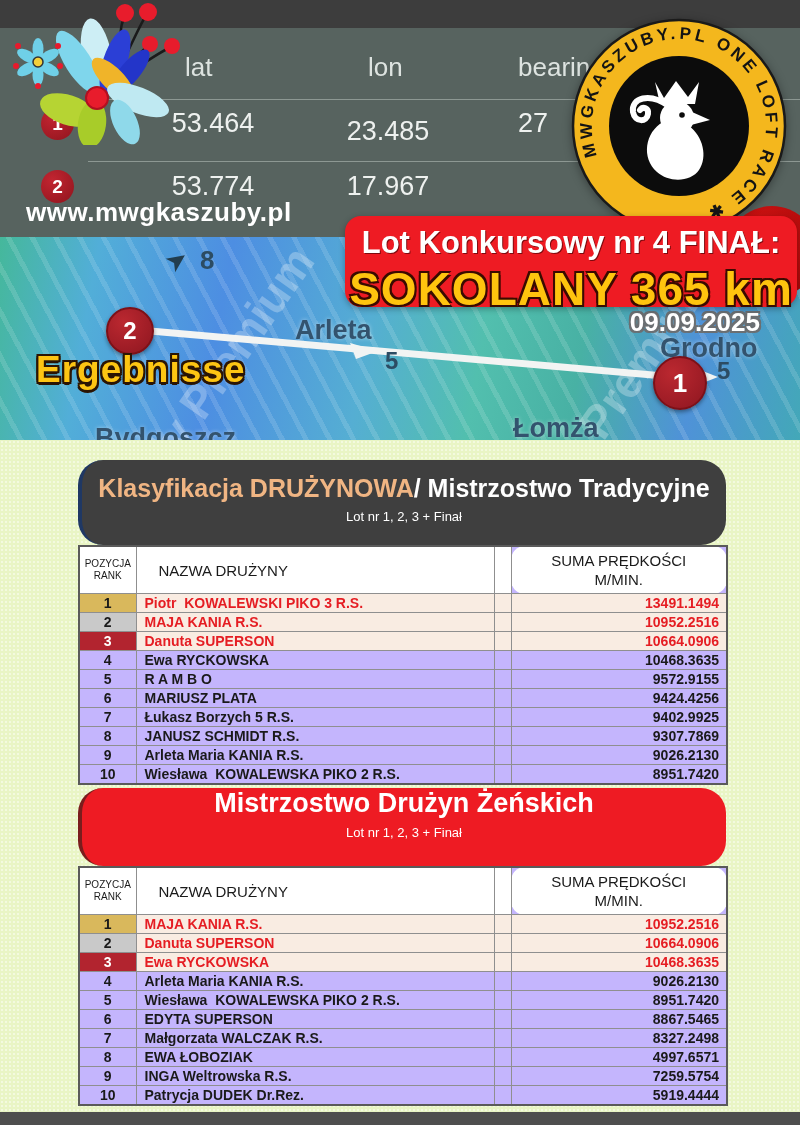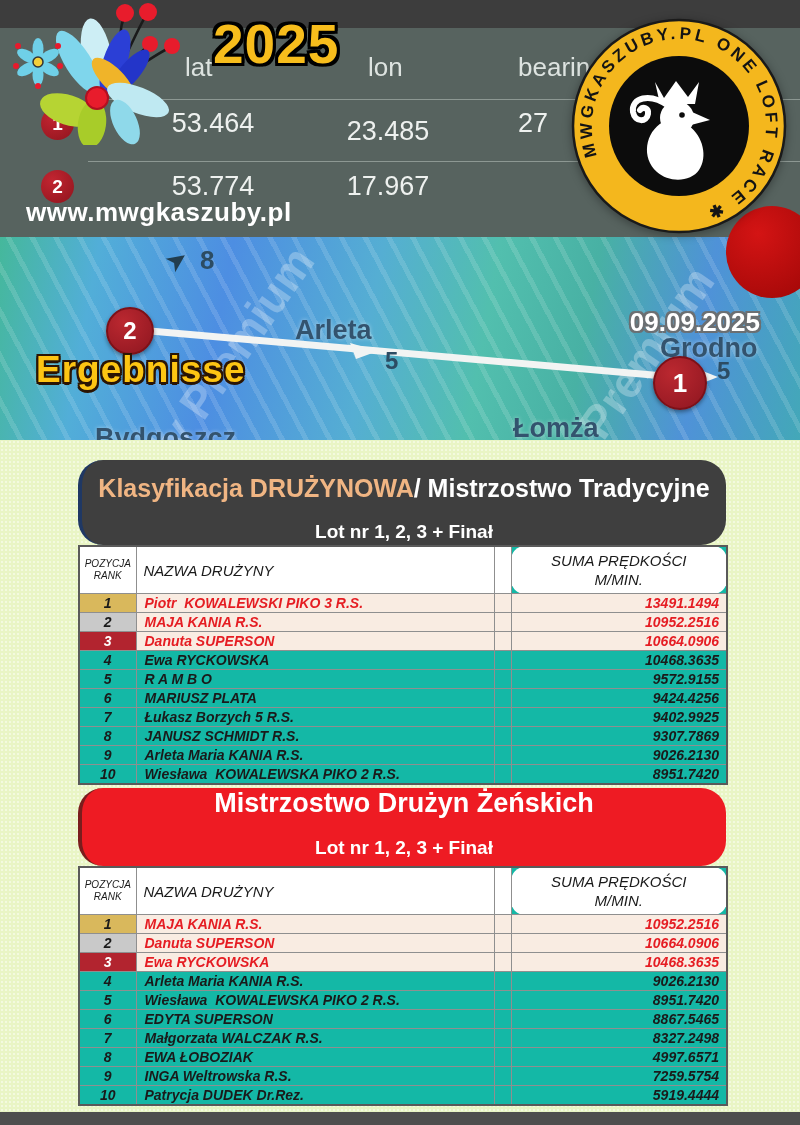--- a/index.html
+++ b/index.html
@@ -61,28 +61,28 @@
     background-image:radial-gradient(rgba(255,255,255,.45) 1px,rgba(0,0,0,0) 1px);background-size:4px 4px;}
   .results-table{position:absolute;left:78px;width:648px;}
   .t1{top:460px;}
   .t2{top:788px;}
   .table-title{border-left:4px solid #1f3864;text-align:center;color:#fff;border-radius:25px;}
   .t1 .table-title{background:#3f3f3f;height:85px;}
   .t2 .table-title{background:#ee1b23;height:78px;border-left-color:#7a1d1d;}
   .title-line{padding-top:14px;font-size:25px;font-weight:bold;}
   .t2 .title-line{padding-top:0;font-size:27px;}
   .title-accent{color:#f0b583;}
-  .table-subtitle{margin-top:18px;font-size:19px;font-weight:bold;}
+  .table-subtitle{margin-top:6px;font-size:13px;font-weight:normal;}
   table.res{border-collapse:collapse;width:648px;table-layout:fixed;
-    border:2px solid #5a5a5a;background:#14b8a6;font-style:italic;}
+    border:2px solid #5a5a5a;background:#c4b5fd;}
   table.res th,table.res td{border:1px solid #8f8f8f;overflow:hidden;}
   col.c-rank{width:57px;}col.c-name{width:358px;}col.c-gap{width:17px;}col.c-val{width:216px;}
   thead th{background:#fff;font-weight:normal;color:#1a1a1a;height:44px;vertical-align:middle;}
   th.h-rank{font-size:10px;line-height:12px;}
-  th.h-name{font-size:15px;text-align:left;padding-left:7px;}
+  th.h-name{font-size:15px;text-align:left;padding-left:22px;}
   th.h-val{font-size:15px;line-height:19px;text-align:center;border-radius:14px;}
   tbody td{height:18px;font-size:14px;font-weight:bold;color:#1a1a1a;padding:0;}
   td.rank{text-align:center;}
   td.name{text-align:left;padding-left:8px;white-space:pre;}
   td.val{text-align:right;padding-right:7px;}
   tr.top3 td.name,tr.top3 td.val,tr.top3 td.gap{background:#f9ece2;color:#e51d23;}
   tr.pos1 td.rank{background:#d9b85c;}
   tr.pos2 td.rank{background:#c9c9c9;}
   tr.pos3 td.rank{background:#b2242f;color:#fff;}
   .bottom-bar{position:absolute;left:0;top:1112px;width:800px;height:13px;background:#4e4e4e;}
@@ -104,21 +104,20 @@
     <div class="num-dot" style="left:41px;top:107px">1</div>
     <span class="coord-val" style="left:158px;top:108px">53.464</span>
     <span class="coord-val" style="left:333px;top:116px">23.485</span>
     <span class="coord-val" style="left:478px;top:108px">27</span>
 
     <div class="num-dot" style="left:41px;top:170px">2</div>
     <span class="coord-val" style="left:158px;top:171px">53.774</span>
     <span class="coord-val" style="left:333px;top:171px">17.967</span>
 
     <span class="website">www.mwgkaszuby.pl</span>
-    <span class="year">2025</span>
 
     <svg class="flower" width="240" height="145" viewBox="0 0 240 145">
       <g stroke="#1a1a1a" stroke-width="2.5" fill="none">
         <path d="M115,75 C122,45 118,25 126,14"></path>
         <path d="M118,72 C132,44 140,24 147,14"></path>
         <path d="M120,75 C136,58 142,50 149,45"></path>
         <path d="M122,78 C145,62 160,52 171,47"></path>
       </g>
       <circle cx="125" cy="13" r="9" fill="#e81c2c"></circle>
       <circle cx="148" cy="12" r="9" fill="#e81c2c"></circle>
@@ -169,20 +168,24 @@
     <g>
       <path d="M -24,-44 L -15,-28 L -3,-45 L 9,-29 L 20,-44 L 16,-22 L -19,-22 Z" fill="#fff"></path>
       <circle cx="-2" cy="-8" r="17" fill="#fff"></circle>
       <polygon points="13,-14 31,-6 12,-1" fill="#fff"></polygon>
       <path d="M -16,-4 C -34,6 -38,32 -22,46 C -10,57 12,56 20,44 C 29,31 24,10 10,0 C 2,-5 -8,-7 -16,-4 Z" fill="#fff"></path>
       <path d="M -10,-20 C -30,-34 -48,-28 -46,-14 C -44,-3 -32,-4 -31,-12 C -30,-18 -36,-20 -39,-16" stroke="#fff" stroke-width="6" fill="none" stroke-linecap="round"></path>
       <circle cx="3" cy="-11" r="2.8" fill="#0c0c0c"></circle>
     </g>
   </svg>
 
+  <div class="banner">
+    <div class="banner-line1">Lot Konkursowy nr 4 FINAŁ:</div>
+    <div class="banner-line2">SOKOLANY  365 km</div>
+  </div>
 
   <div class="map-section">
     <div class="map-streaks"></div>
     <span class="wm" style="left:30px;top:130px">Windy Premium</span>
     <span class="wm" style="left:430px;top:150px">Windy Premium</span>
 
     <svg class="route-svg" width="800" height="203" viewBox="0 0 800 203">
       <line x1="150" y1="94" x2="698" y2="142" stroke="#f2f4f3" stroke-width="7"></line>
       <polygon points="690,129 718,140 690,151" fill="#f2f4f3"></polygon>
       <polygon points="350,106 378,114 356,122" fill="#f2f4f3"></polygon>

